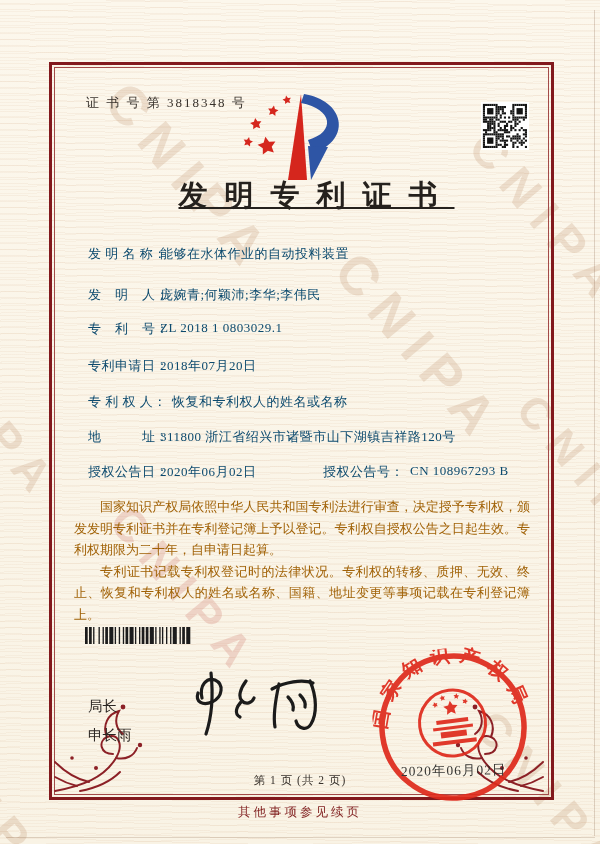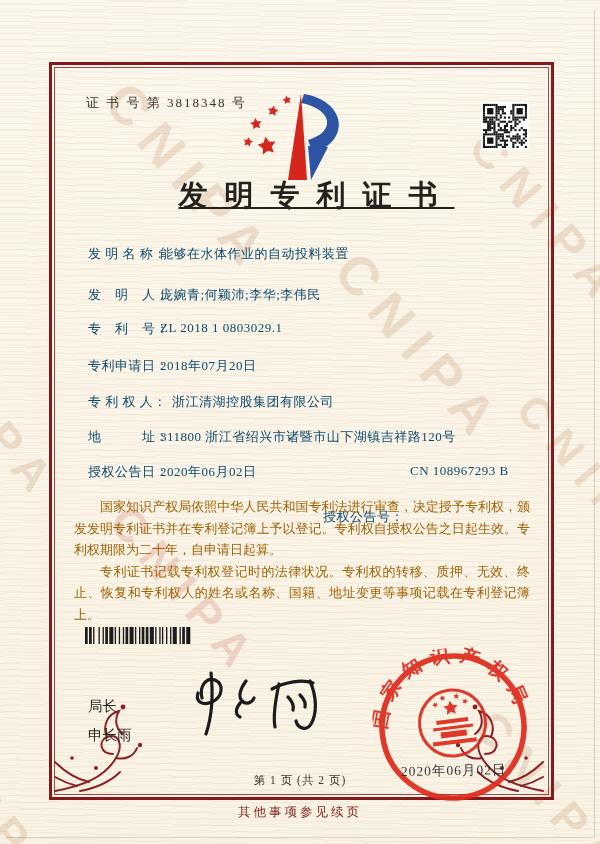--- a/index.html
+++ b/index.html
@@ -28,21 +28,21 @@
   .page-edge-r{position:absolute;right:5px;top:10px;bottom:8px;width:1px;background:rgba(130,95,70,0.25);}
   .page-edge-b{position:absolute;left:6px;right:5px;bottom:6px;height:1px;background:rgba(130,95,70,0.22);}
   
   .cert-no{left:86px;top:94px;font-size:13px;letter-spacing:2px;color:#38322c;}
   .title{left:16px;right:0;top:176px;text-align:center;font-size:29px;font-weight:600;
          letter-spacing:17px;text-indent:17px;color:#25211d;text-decoration:underline;}
   .row{position:absolute;left:88px;display:flex;white-space:nowrap;font-size:13px;color:#0c4a6e;letter-spacing:0.5px;}
   .row .lab{width:72px;flex:none;}
   .row .val{}
   .row .val7{width:163px;flex:none;}
-  .row .lab2{width:87px;flex:none;margin-top:45px;}
+  .row .lab2{width:87px;flex:none;}
   .paras{position:absolute;left:74px;right:70px;top:496px;font-size:13px;line-height:21.5px;
          text-align:justify;color:#a16207;}
   .paras p{margin:0;text-indent:2em;}
   .signer{position:absolute;left:88px;top:692px;font-size:14.5px;line-height:29px;color:#2c2723;
           font-family:"Liberation Sans","DejaVu Sans",sans-serif;}
   .page-footer{left:0;right:0;top:773px;text-align:center;font-size:11.5px;letter-spacing:1px;color:#38322c;}
   .continuation{left:0;right:0;top:804px;text-align:center;font-size:12.5px;letter-spacing:3px;color:#7f1d1d;}
   svg{display:block;}
 </style>
 </head>
@@ -344,21 +344,21 @@
 <div class="row" style="top:320px;">
   <span class="lab">专　利　号：</span>
   <span class="val">ZL 2018 1 0803029.1</span>
 </div>
 <div class="row" style="top:357px;">
   <span class="lab">专利申请日：</span>
   <span class="val">2018年07月20日</span>
 </div>
 <div class="row" style="top:393px;gap:12px;">
   <span class="lab">专 利 权 人：</span>
-  <span class="val">浙江清湖控股集团有限公司</span>
+  <span class="val">恢复和专利权人的姓名或名称</span>
 </div>
 <div class="row" style="top:428px;">
   <span class="lab">地　　　址：</span>
   <span class="val">311800 浙江省绍兴市诸暨市山下湖镇吉祥路120号</span>
 </div>
 <div class="row" style="top:463px;">
   <span class="lab">授权公告日：</span>
   <span class="val7">2020年06月02日</span>
   <span class="lab2">授权公告号：</span>
   <span class="val">CN 108967293 B</span>

